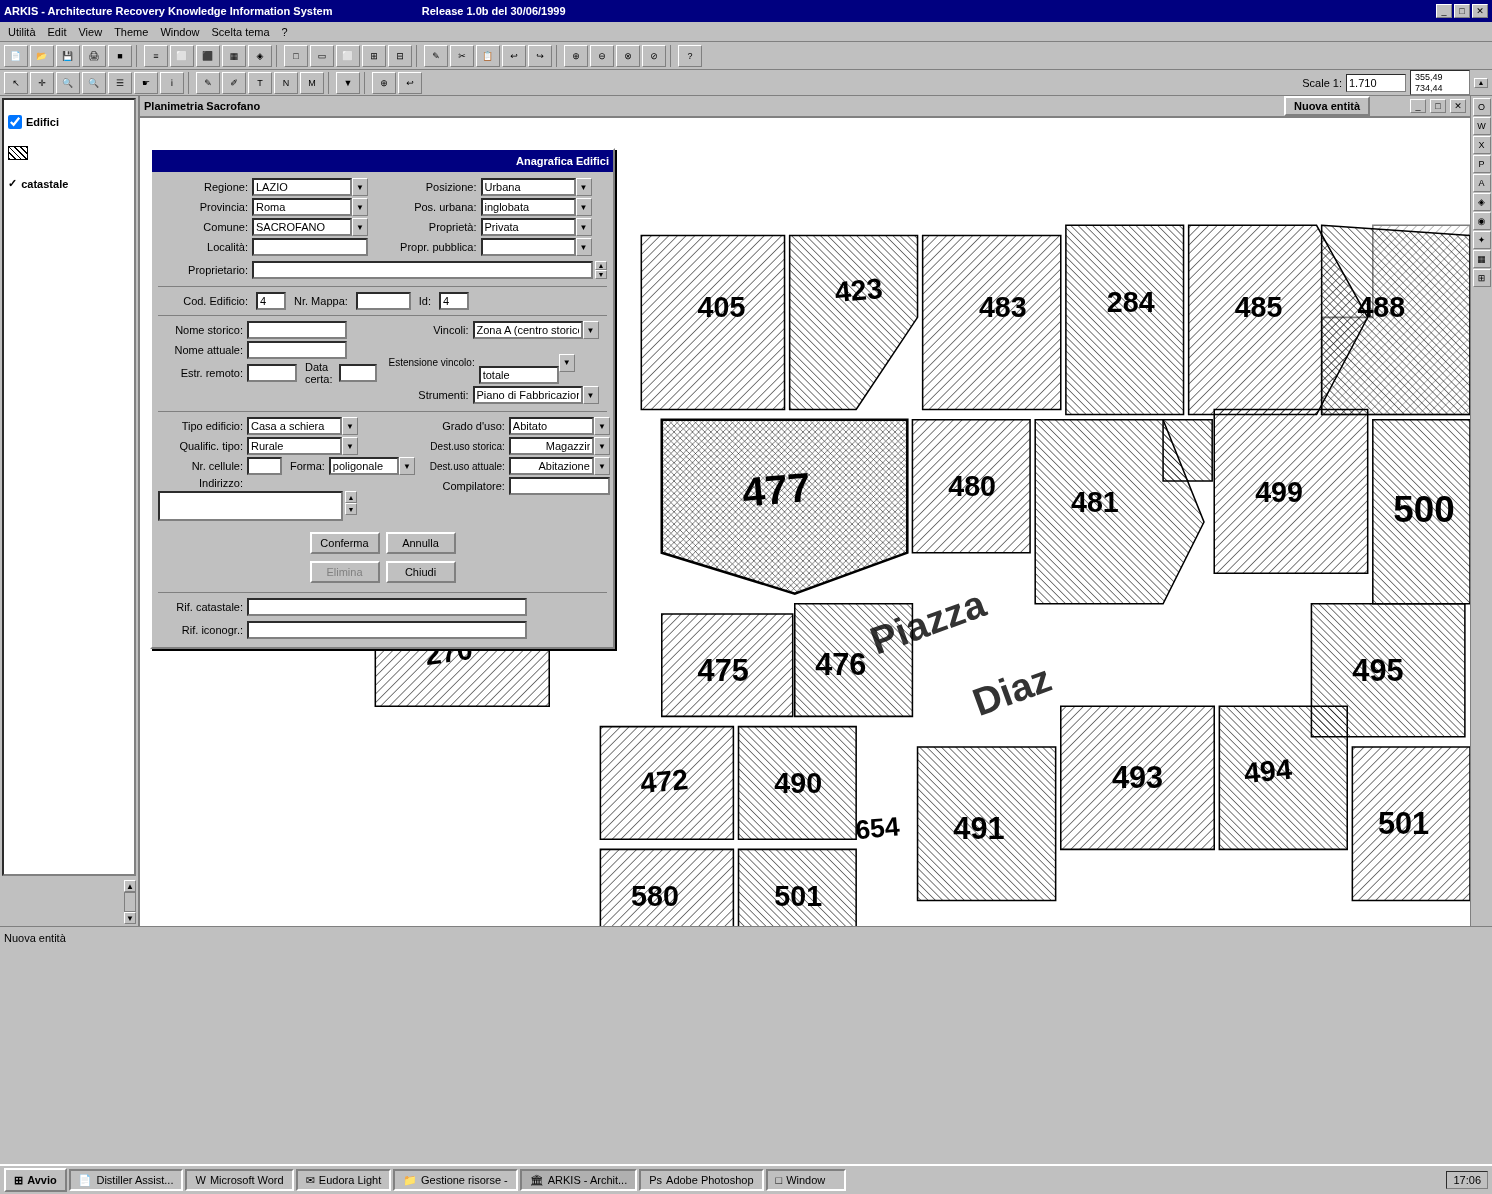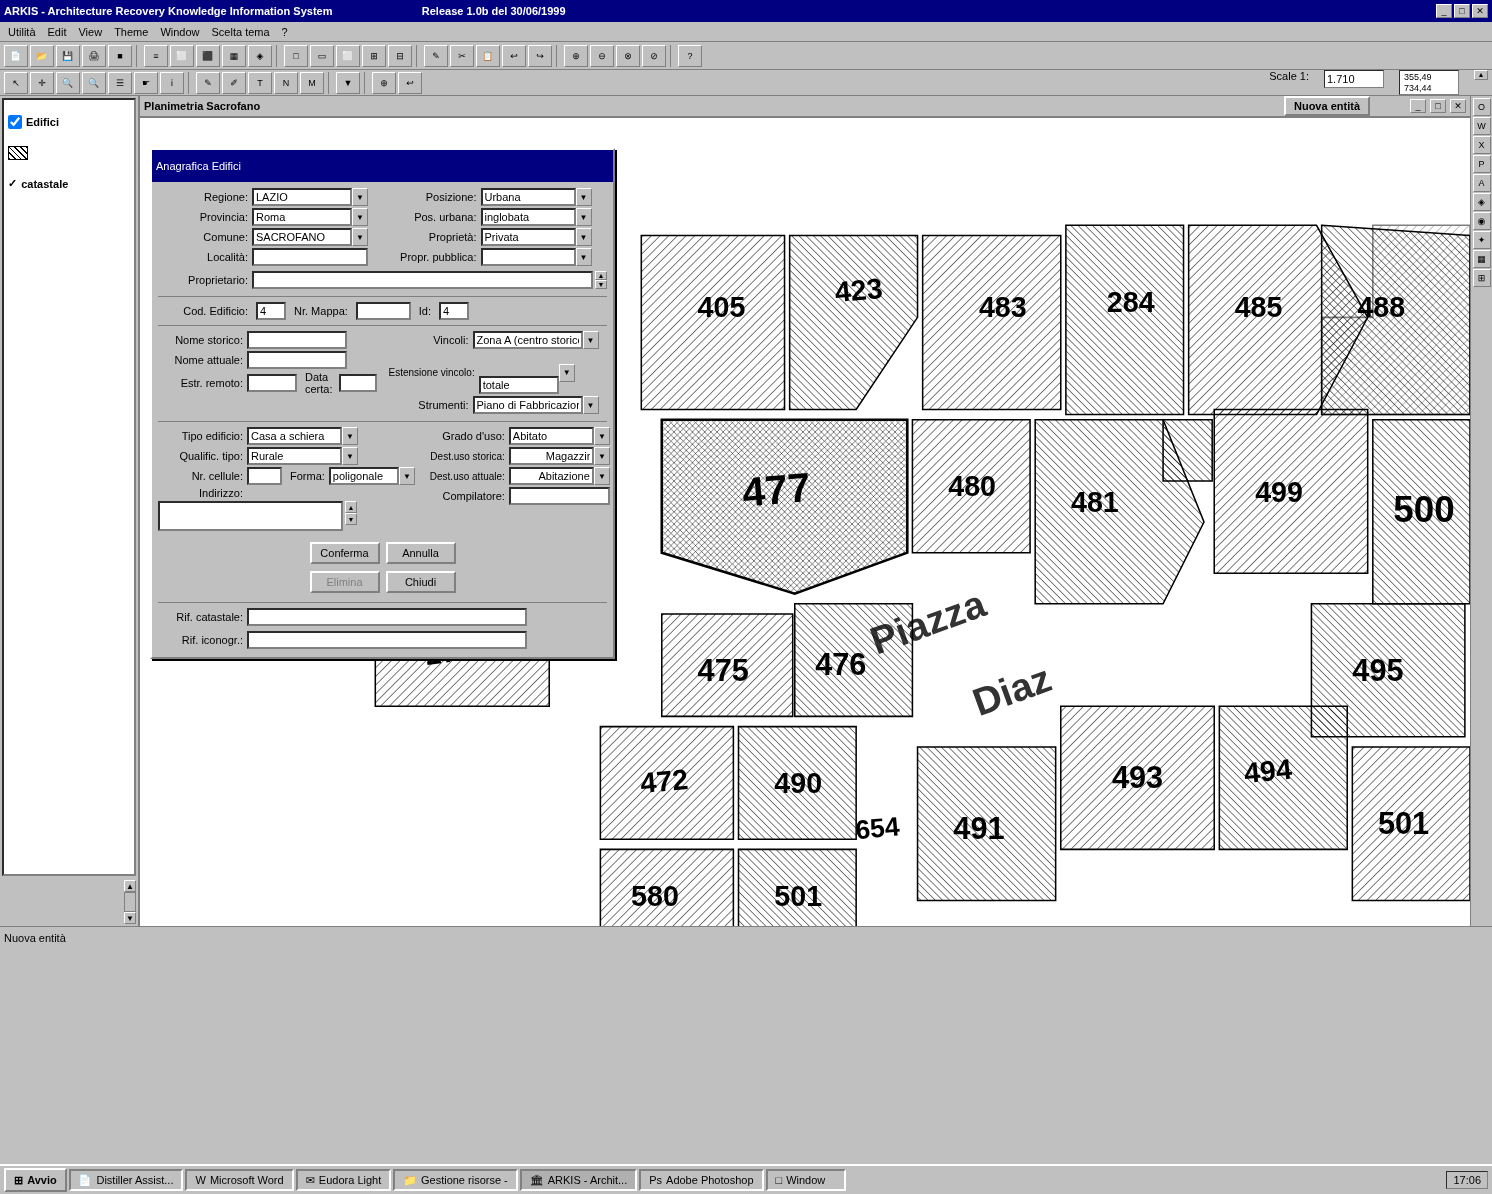--- a/index.html
+++ b/index.html
@@ -63,22 +63,22 @@
       height: 26px;
       display: flex;
       align-items: center;
       padding: 2px 4px;
       gap: 2px;
       border-bottom: 1px solid #808080;
     }
     .scale-box {
       margin-left: auto;
       display: flex;
-      align-items: flex-start;
-      gap: 15px;
+      align-items: center;
+      gap: 4px;
       font-size: 11px;
     }
     .scale-input {
       width: 60px; height: 18px;
       border: 1px inset #808080;
       background: white;
       font-size: 11px;
       padding: 0 2px;
     }
     .coord-display {
@@ -224,26 +224,27 @@
       left: 10px;
       width: 465px;
       background: #c0c0c0;
       border: 2px solid; border-color: #fff #808080 #808080 #fff;
       box-shadow: 2px 2px 0 #000;
       z-index: 100;
     }
     .dialog-title {
       background: #000080;
       color: white;
-      height: 32px;
+      height: 22px;
       display: flex;
       align-items: center;
       padding: 0 4px;
       font-size: 11px;
-      font-weight: normal;
+      font-weight: bold;
+      justify-content: flex-end;
     }
     .dialog-content {
       padding: 6px;
       display: flex;
       flex-direction: column;
       gap: 3px;
     }
     .form-row {
       display: flex;
       align-items: center;

